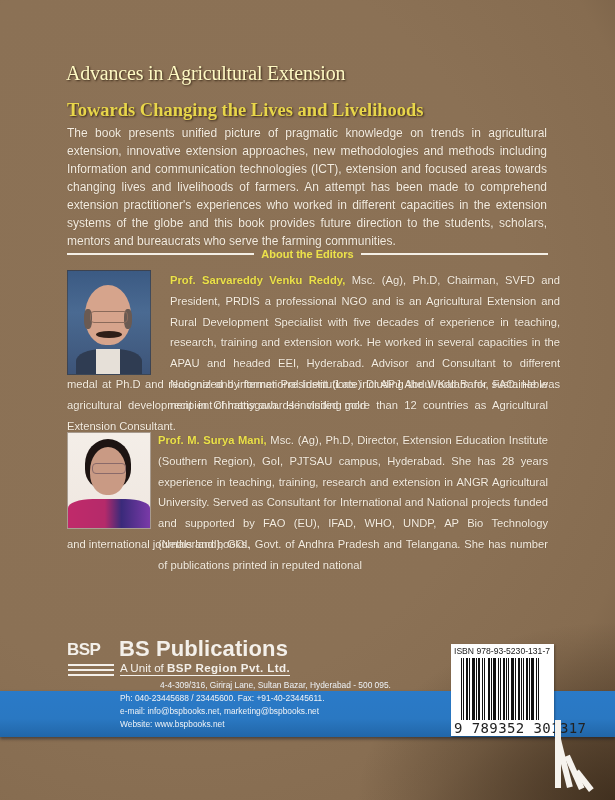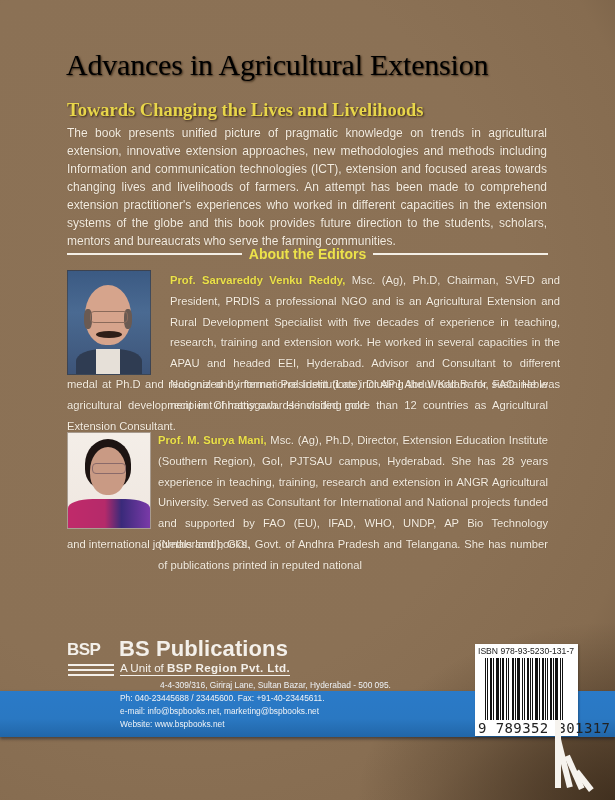--- a/index.html
+++ b/index.html
@@ -10,43 +10,43 @@
     }
     .cover {
       position: absolute; left: 0; top: 0; width: 615px; height: 800px;
       background: radial-gradient(ellipse at 30% 40%, #8c7256 0%, #8b7155 55%, #866c50 80%, #5a4632 115%);
     }
     .vignette {
       position: absolute; right: 0; bottom: 0; width: 260px; height: 180px;
       background: radial-gradient(ellipse at 100% 100%, rgba(50,35,20,0.75) 0%, rgba(50,35,20,0.0) 70%);
     }
     .title {
-      position: absolute; left: 66px; top: 48px;
-      font-family: "Liberation Serif", serif; font-size: 30px; color: #000000;
+      position: absolute; left: 66px; top: 62px;
+      font-family: "Liberation Serif", serif; font-size: 20px; color: #fef9c3;
       text-shadow: 1px 1px 2px rgba(40,25,10,0.8); letter-spacing: -0.2px;
       white-space: nowrap;
     }
     .subtitle {
       position: absolute; left: 67px; top: 100px;
       font-family: "Liberation Serif", serif; font-weight: bold; font-size: 18.5px; color: #e8d64a;
       text-shadow: 1px 1px 2px rgba(40,25,10,0.8);
       white-space: nowrap;
     }
     .blurb {
       position: absolute; left: 67px; top: 124px; width: 480px;
       font-size: 12px; line-height: 18px; color: #f5ede0;
       text-align: justify; text-shadow: 0 0 1px rgba(40,25,10,0.4);
     }
     .editors-heading {
       position: absolute; left: 67px; top: 246px; width: 481px; height: 16px;
       display: flex; align-items: center;
     }
     .editors-heading .line { flex: 1; height: 1.5px; background: #f4efe6; }
     .editors-heading .label {
-      padding: 0 7px; font-size: 14px; font-weight: bold; color: #ece24a; white-space: nowrap;
+      padding: 0 7px; font-size: 11px; font-weight: bold; color: #ece24a; white-space: nowrap;
     }
     .photo {
       position: absolute; overflow: hidden; border: 1px solid rgba(60,40,20,0.4);
     }
     .photo1 {
       left: 67px; top: 270px; width: 82px; height: 103px;
       background: linear-gradient(180deg, #3b5a83 0%, #4a6a92 40%, #3d5478 100%);
     }
     .photo2 {
       left: 67px; top: 432px; width: 82px; height: 95px;
@@ -93,21 +93,21 @@
     .pub-unit {
       position: absolute; left: 120px; top: 661px; font-size: 11.6px; color: #f4f0ea;
       white-space: nowrap; border-bottom: 1.5px solid #f4f0ea; padding-bottom: 1px;
     }
     .pub-unit b { letter-spacing: 0.4px; }
     .contact {
       position: absolute; left: 120px; font-size: 8.4px; color: #eef2f6; white-space: nowrap;
     }
     .barcode-box {
       position: absolute; left: 451px; top: 644px; width: 103px; height: 92px;
-      background: #ffffff; box-shadow: 1px 1px 2px rgba(0,0,0,0.3); margin-left: 24px;
+      background: #ffffff; box-shadow: 1px 1px 2px rgba(0,0,0,0.3);
     }
     .isbn-label {
       position: absolute; left: 3px; top: 2px; font-size: 8.6px; color: #222; white-space: nowrap;
     }
     .bars { position: absolute; left: 10px; top: 14px; width: 88px; height: 62px; display: flex; }
     .bars span { display: block; height: 100%; background: #111; }
     .isbn-digits {
       position: absolute; left: 3px; top: 76px; font-family: "DejaVu Sans Mono", monospace;
       font-size: 14px; color: #222; white-space: nowrap; letter-spacing: 0.4px;
     }

